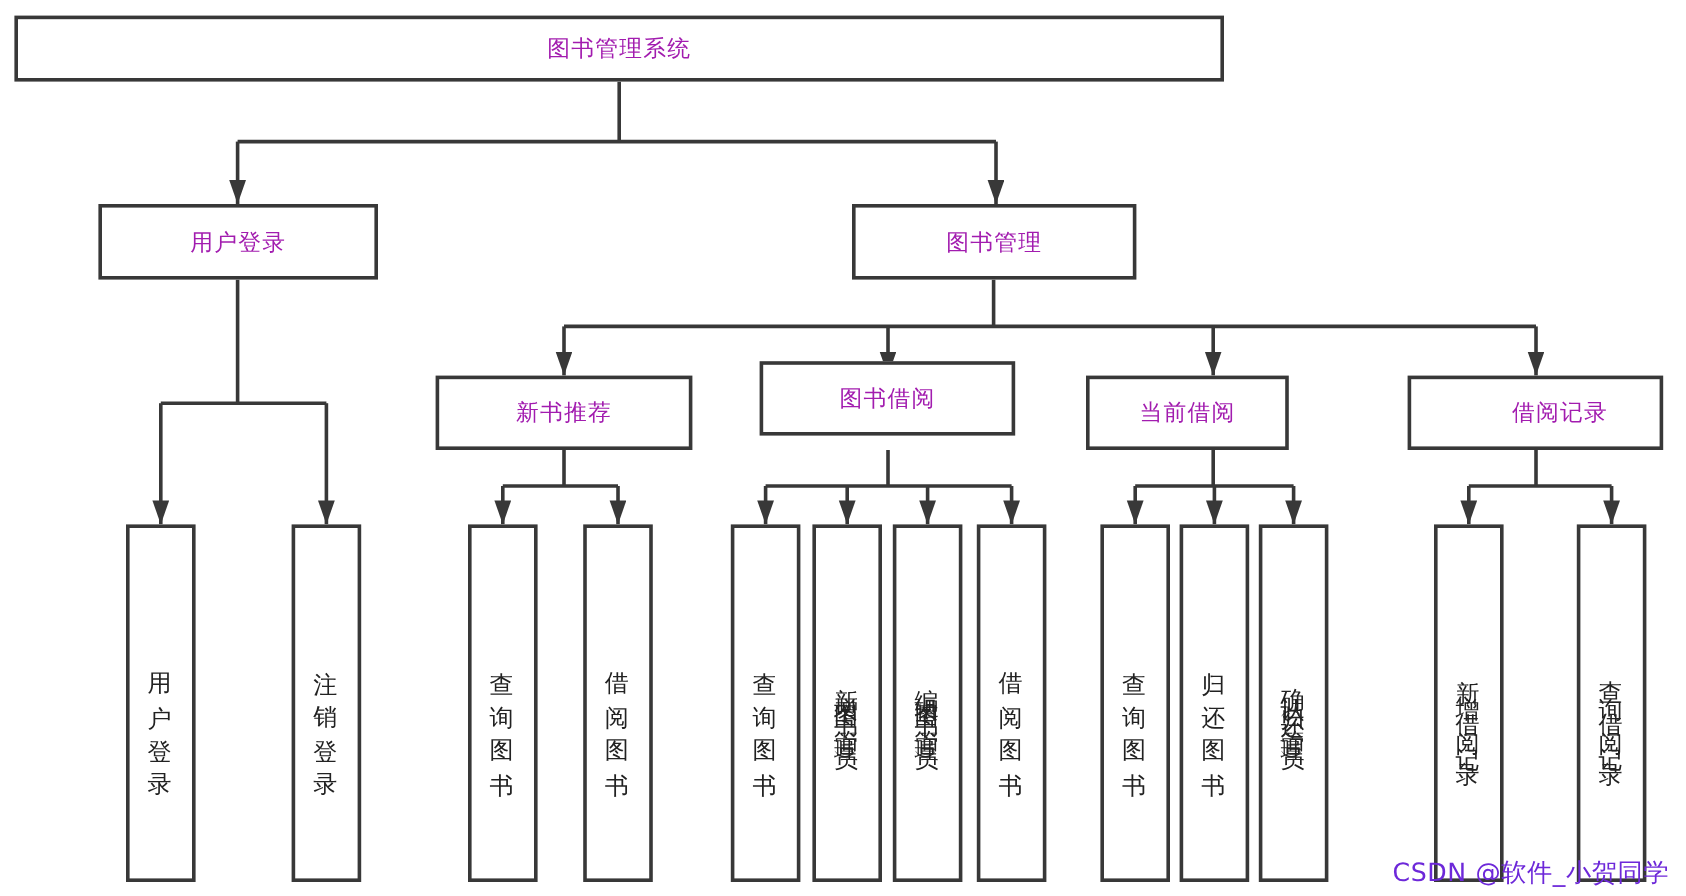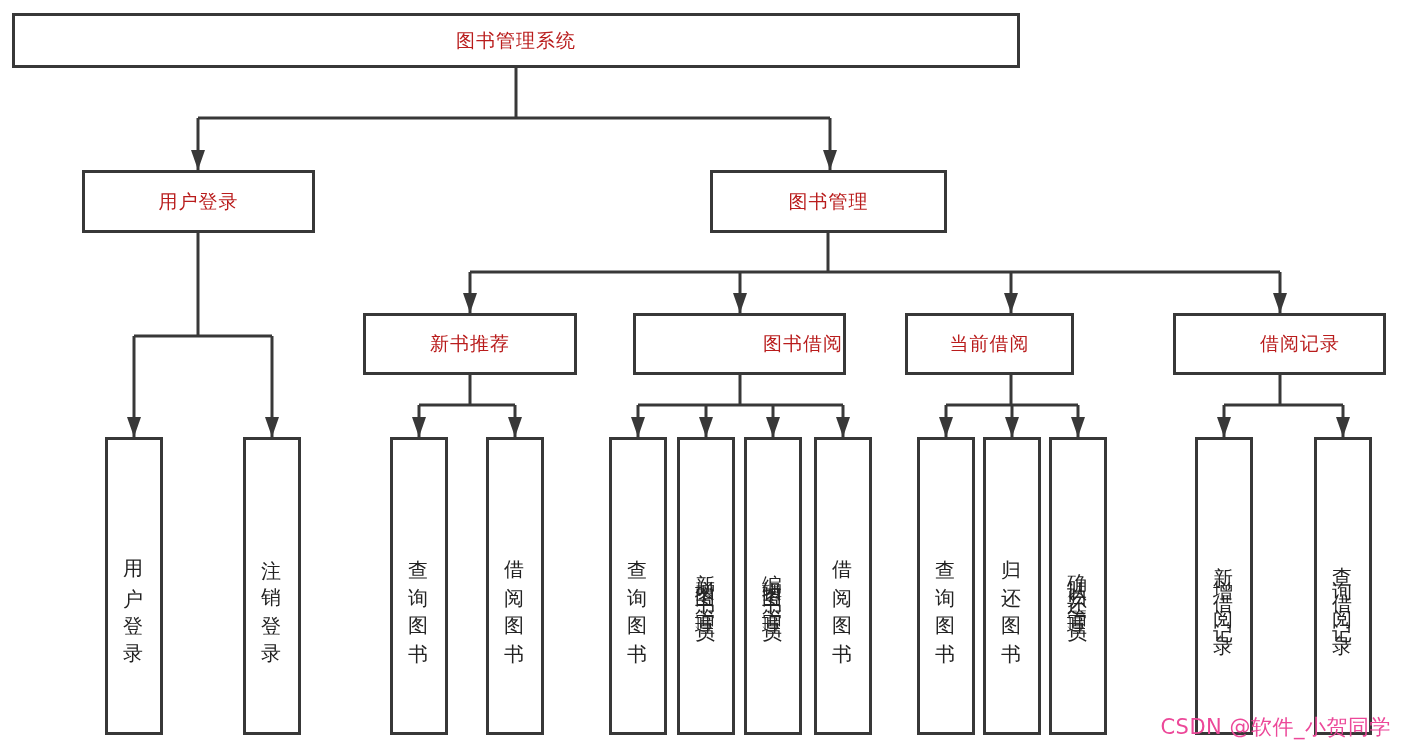--- a/index.html
+++ b/index.html
@@ -18,31 +18,31 @@
     border:3px solid #383838;
     background:#ffffff;
     display:flex;
     align-items:center;
     justify-content:center;
     z-index:1;
   }
   .hlabel{
     font-size:19px;
     letter-spacing:1px;
-    color:#b91c1c;
+    color:#a21caf;
     white-space:nowrap;
   }
   
   #b-root{left:12px;top:13px;width:1008px;height:55px;}
   
   #b-user-login{left:82px;top:170px;width:233px;height:63px;}
   #b-book-mgmt{left:710px;top:170px;width:237px;height:63px;}
   
   #b-new-book{left:363px;top:313px;width:214px;height:62px;text-align:center;}
-  #b-book-borrow{left:633px;top:313px;width:213px;height:62px;justify-content:flex-end;}
+  #b-book-borrow{left:633px;top:301px;width:213px;height:62px;}
   #b-current-borrow{left:905px;top:313px;width:169px;height:62px;}
   #b-borrow-record{left:1173px;top:313px;width:213px;height:62px;padding-left:41px;}
   
   .leaf{top:437px;width:58px;height:298px;}
   .leaf span{
     writing-mode:vertical-rl;
     text-orientation:mixed;
     font-size:20px;
     color:#222222;
     white-space:nowrap;
@@ -60,21 +60,21 @@
   #lv-bb-borrow{left:814px;}
   #lv-cb-query{left:917px;}
   #lv-cb-return{left:983px;}
   #lv-cb-confirm{left:1049px;}
   #lv-br-add{left:1195px;}
   #lv-br-query{left:1314px;}
   .watermark{
     position:absolute;
     right:14px;top:713px;
     font-size:21px;
-    color:#ec4899;
+    color:#6d28d9;
     letter-spacing:0.5px;
     z-index:2;
     white-space:nowrap;
   }
 </style>
 </head>
 <body>
 
 <div class="canvas">
 

